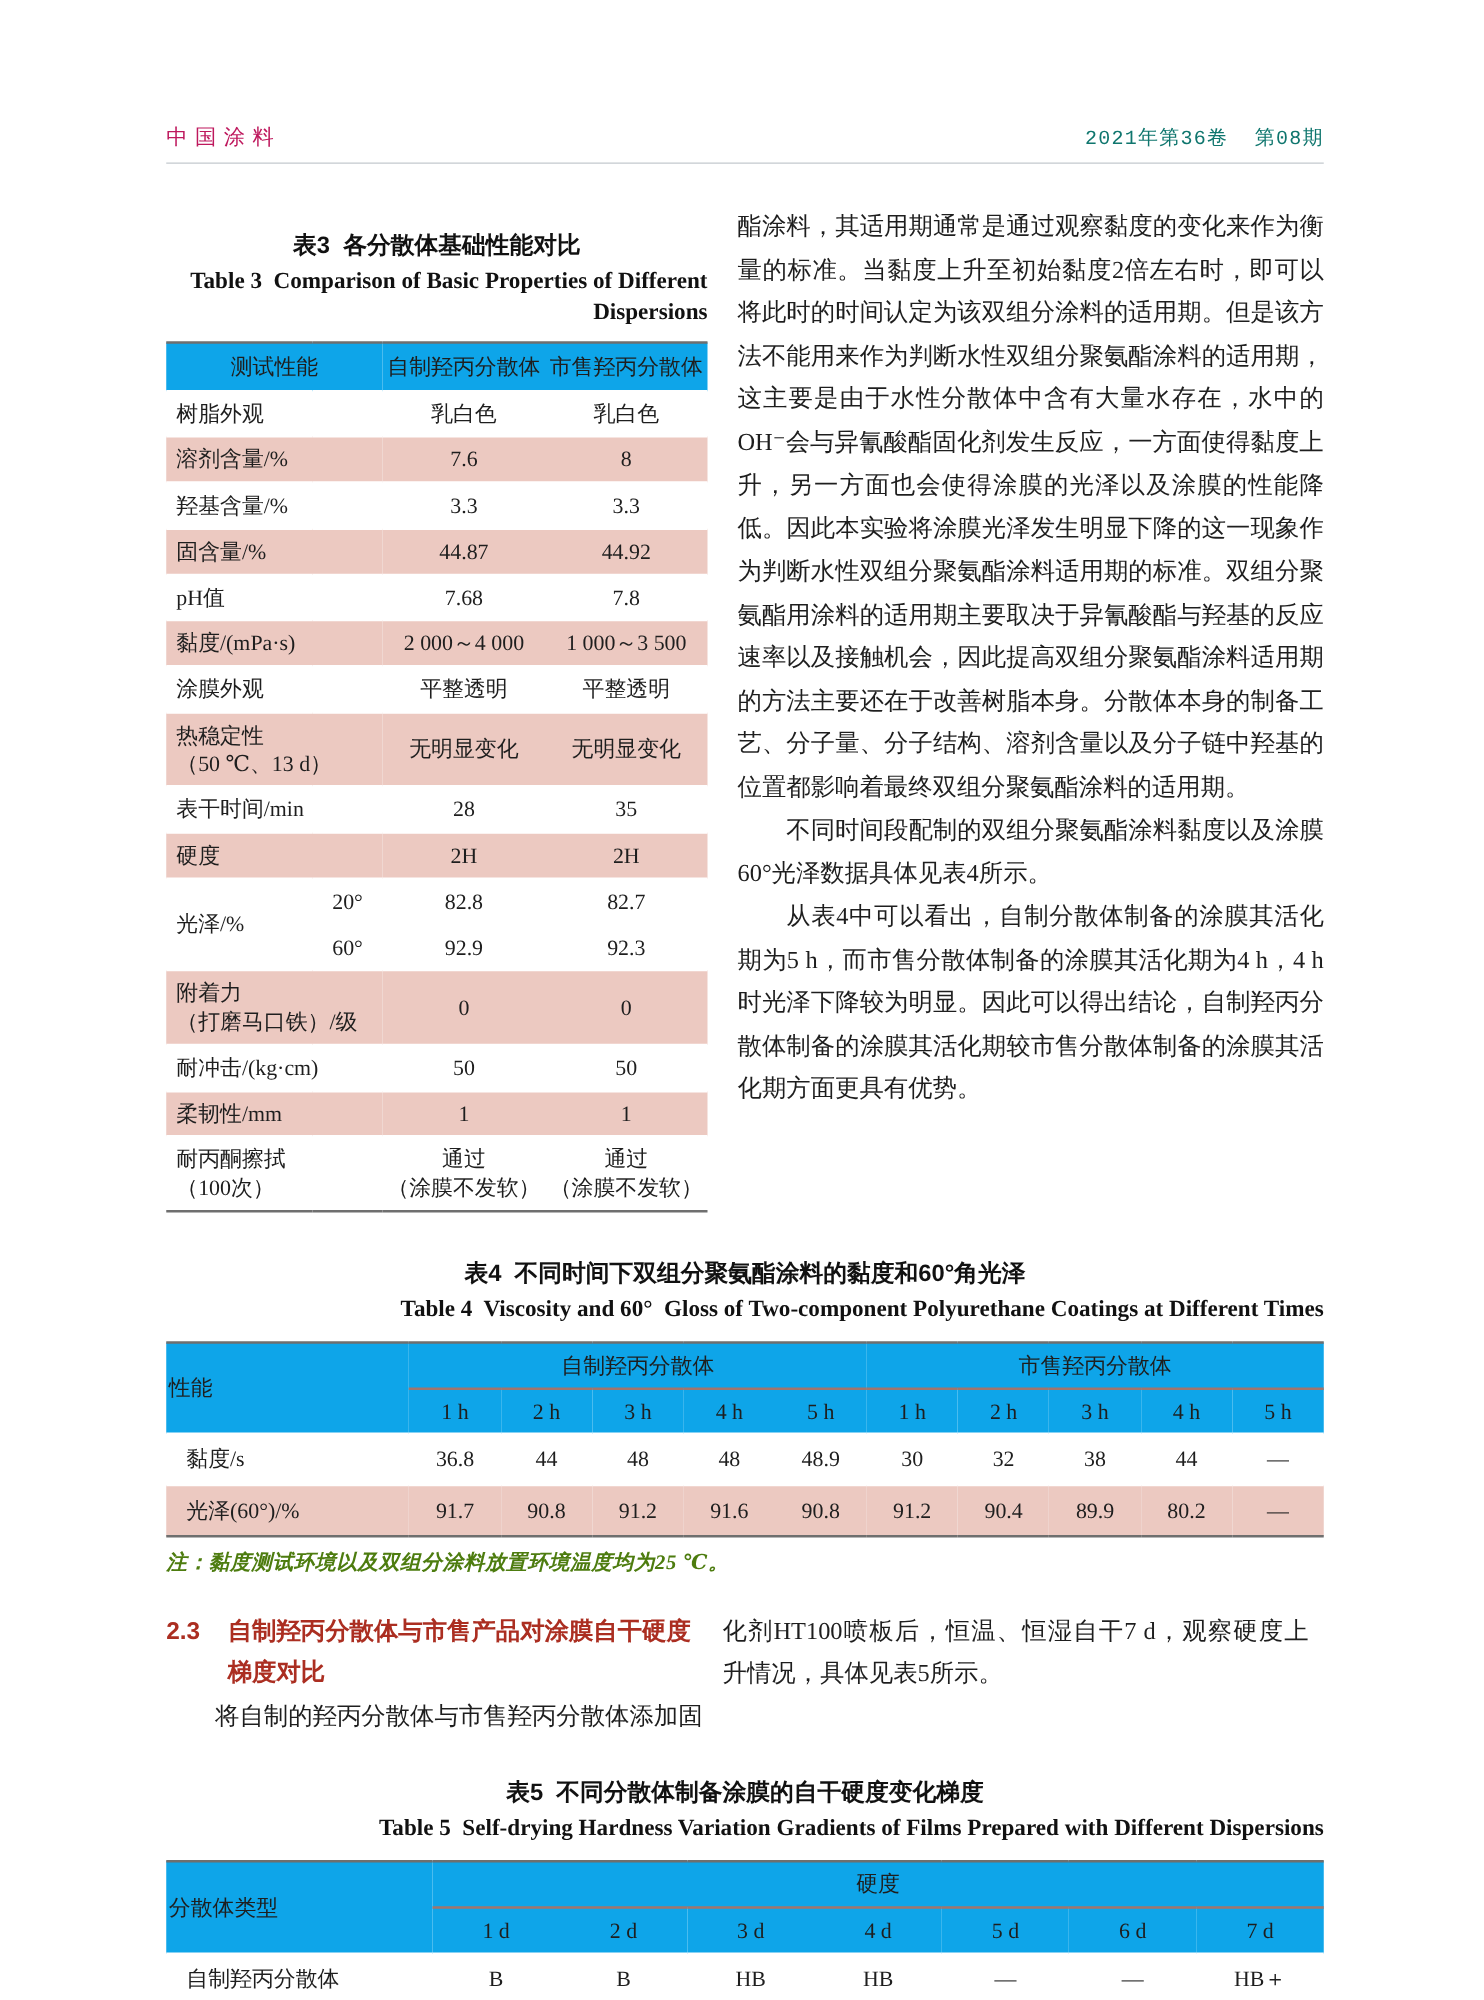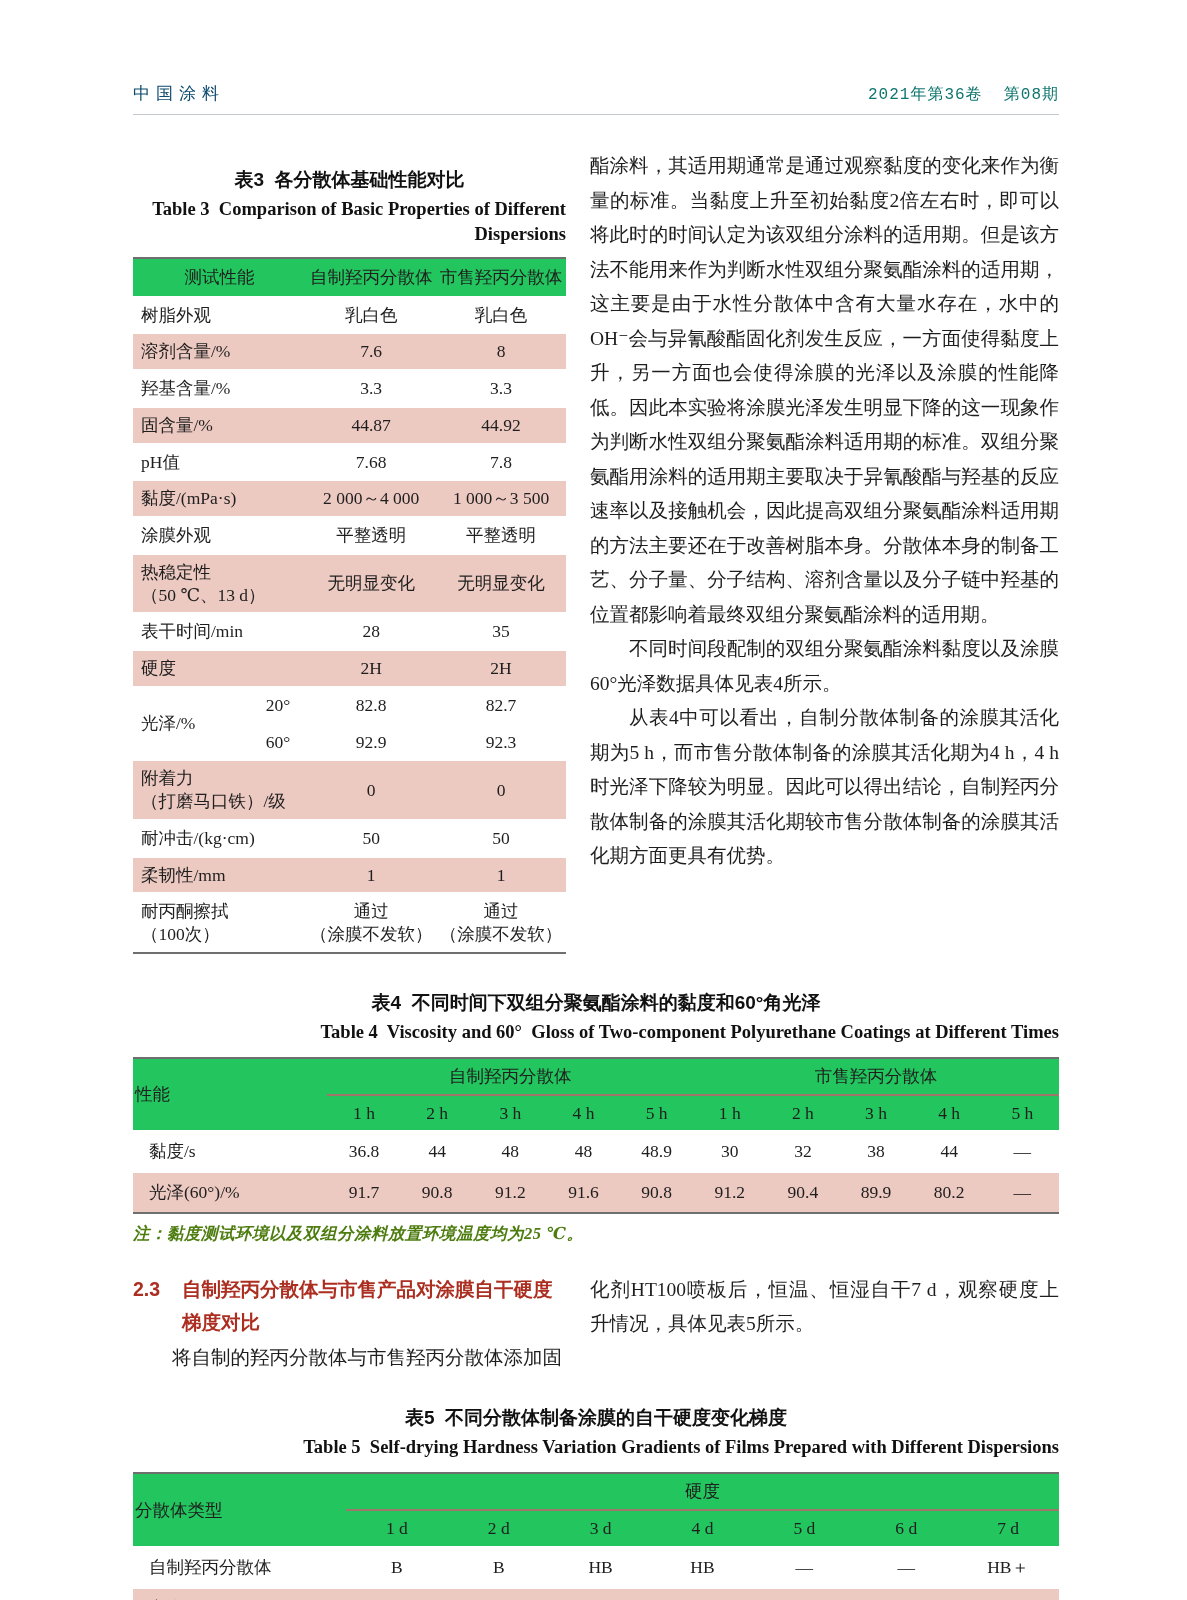--- a/index.html
+++ b/index.html
@@ -3,35 +3,35 @@
 <meta charset="utf-8">
 <style>
   * { margin:0; padding:0; box-sizing:border-box; }
   html,body { background:#ffffff; }
   body { width:1187px; height:1600px; font-family:"Liberation Serif","DejaVu Serif",serif; color:#1e1e1e; }
   .page { width:1187px; height:1600px; padding:0 128px 0 133px; display:flex; flex-direction:column; }
 
   
   .pghead { margin-top:82px; display:flex; justify-content:space-between; align-items:flex-end;
             padding-bottom:9px; border-bottom:1px solid #c3c9ce; }
-  .pghead .jname { font-family:"Liberation Sans","DejaVu Sans",sans-serif; font-size:17px; color:#0c4a6e; letter-spacing:6px; }
+  .pghead .jname { font-family:"Liberation Sans","DejaVu Sans",sans-serif; font-size:17px; color:#be185d; letter-spacing:6px;margin-top:16px; }
   .pghead .issue { font-family:Liberation Mono, monospace; font-size:16px; color:#0f766e; letter-spacing:1px; white-space:pre-wrap; }
 
   
   .cols { display:grid; grid-template-columns:433px 469px; column-gap:24px; }
   .cols.top { margin-top:34px; }
 
   
   .tt-cn { font-family:"Liberation Sans","DejaVu Sans",sans-serif; font-weight:bold; font-size:19px; text-align:center; white-space:pre-wrap; color:#111; }
   .tt-en { font-weight:bold; font-size:18.5px; text-align:right; white-space:pre-wrap; color:#111; margin-top:4px; line-height:1.35; }
 
   
   table { width:100%; border-collapse:collapse; table-layout:fixed; }
   th, td { text-align:center; vertical-align:middle; white-space:pre-line; line-height:1.3; }
-  thead th { background:#22c55e; font-weight:normal; }
+  thead th { background:#0ea5e9; font-weight:normal; }
   tr.pink td { background:#ecc9c1; }
   tbody td { border-top:2px solid #ffffff; }
 
   
   .t3wrap { margin-top:18px; }
   .t3 { margin-top:10px; font-size:17.5px; border-top:2px solid #6f6f6f; border-bottom:2px solid #6f6f6f; }
   .t3 th { padding:7px 2px; font-size:17.5px; }
   .t3 td { padding:6px 2px; }
   .t3 td.lbl { text-align:left; padding-left:8px; }
   .t3 td.angle { text-align:center; }
@@ -45,21 +45,21 @@
   .fw { margin-top:36px; }
   .t45 { margin-top:12px; font-size:17.5px; border-top:2px solid #6f6f6f; border-bottom:2px solid #6f6f6f; }
   .t45 thead th { padding:6px 2px; }
   .t45 thead th.grp { border-bottom:2px solid #a1756c; }
   .t45 thead th.side { text-align:left; }
   .t45 tbody td { padding:8px 2px; }
   .t45 tbody td.lbl { text-align:left; padding-left:16px; }
   .tnote { margin-top:9px; font-size:16.5px; color:#4d7c0f; font-style:italic; font-weight:bold; letter-spacing:0.5px; }
 
   
-  .secrow { margin-top:28px; }
+  .secrow { margin-top:28px;gap:12px; }
   .sec { display:flex; font-family:"Liberation Sans","DejaVu Sans",sans-serif; font-weight:bold; font-size:19.5px; color:#ab2e21; line-height:33px; }
   .sec .num { flex:0 0 auto; margin-right:22px; }
   .sec .ttl { flex:1; }
   .sec + .para { margin-top:2px; }
 </style>
 </head>
 <body>
 
 <div class="page">
 

